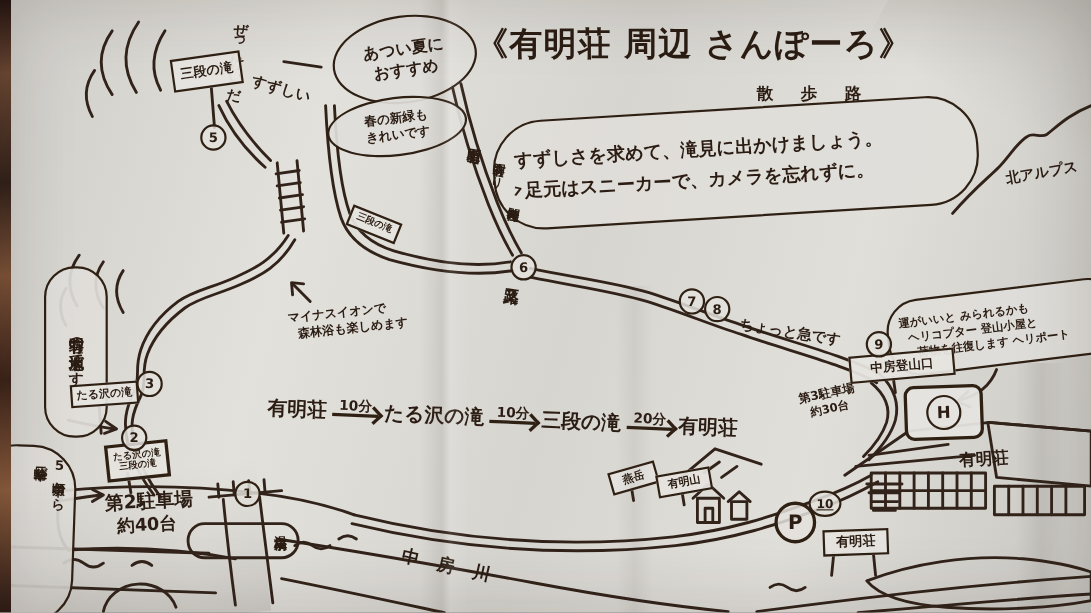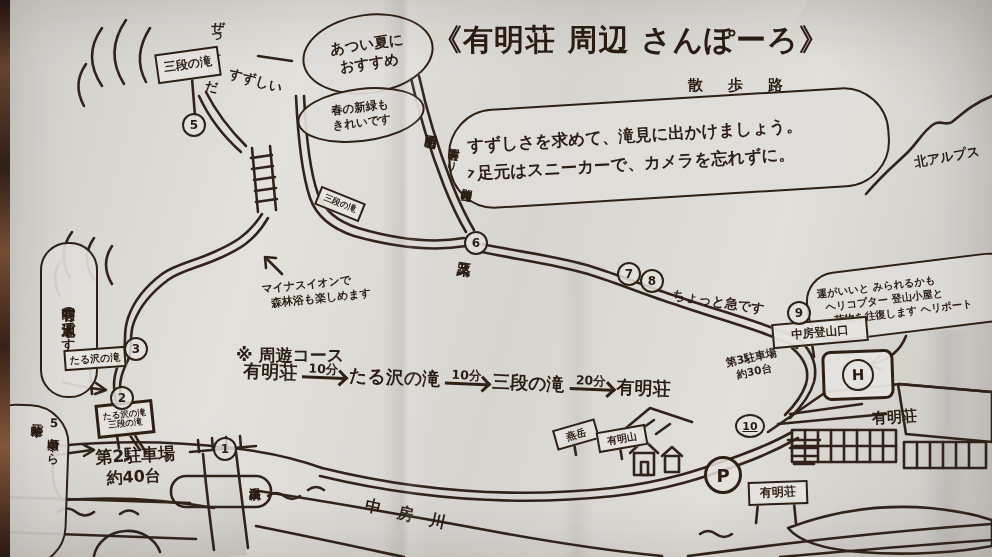--- a/index.html
+++ b/index.html
@@ -208,21 +208,20 @@
   </div>
 
   <div class="lbl vert" style="left:206px;top:12px;font-size:13px;font-weight:bold;transform:rotate(6deg);">ぜっけいだ</div>
   <div class="lbl" style="left:228px;top:72px;font-size:13.5px;font-weight:bold;transform:rotate(16deg);">すずしい</div>
 
   <div class="lbl" style="left:262px;top:276px;transform:rotate(-6deg);">
     <div style="font-size:11px;font-weight:bold;">マイナスイオンで</div>
     <div style="font-size:11px;font-weight:bold;margin-left:8px;">森林浴も楽しめます</div>
   </div>
 
-  <div class="lbl" style="left:236px;top:344px;font-size:17px;font-weight:bold;">※ 周遊コース</div>
   <div class="lbl course-line" style="left:243px;top:368px;transform:rotate(2.5deg);">
     <span>有明荘</span>
     <span class="rarrow">
       <span class="dur">10分</span>
       <span class="shaft"></span>
     </span>
     <span>たる沢の滝</span>
     <span class="rarrow">
       <span class="dur">10分</span>
       <span class="shaft"></span>
@@ -304,21 +303,21 @@
   <div class="wp" style="left:704px;top:456px;width:32px;height:32px;font-size:18px;border-width:3px;">P</div>
 
   <div class="wp" style="left:213px;top:437px;">1</div>
   <div class="wp" style="left:110px;top:386px;">2</div>
   <div class="wp" style="left:124px;top:337px;">3</div>
   <div class="wp" style="left:182px;top:113px;">5</div>
   <div class="wp" style="left:464px;top:231px;">6</div>
   <div class="wp" style="left:617px;top:262px;">7</div>
   <div class="wp" style="left:640px;top:269px;">8</div>
   <div class="wp" style="left:787px;top:301px;">9</div>
-  <div class="wp" style="left:735px;top:414px;width:26px;font-size:11px;text-decoration:underline;">10</div>
+  <div class="wp" style="left:735px;top:446px;width:26px;font-size:11px;text-decoration:underline;">10</div>
 
   <div class="edge"></div>
   <div class="crease c1"></div>
   <div class="crease c2"></div>
   <div class="crease c3"></div>
   <div class="crease c4"></div>
   <div class="crease c5"></div>
 </div>
 
 </body></html>

